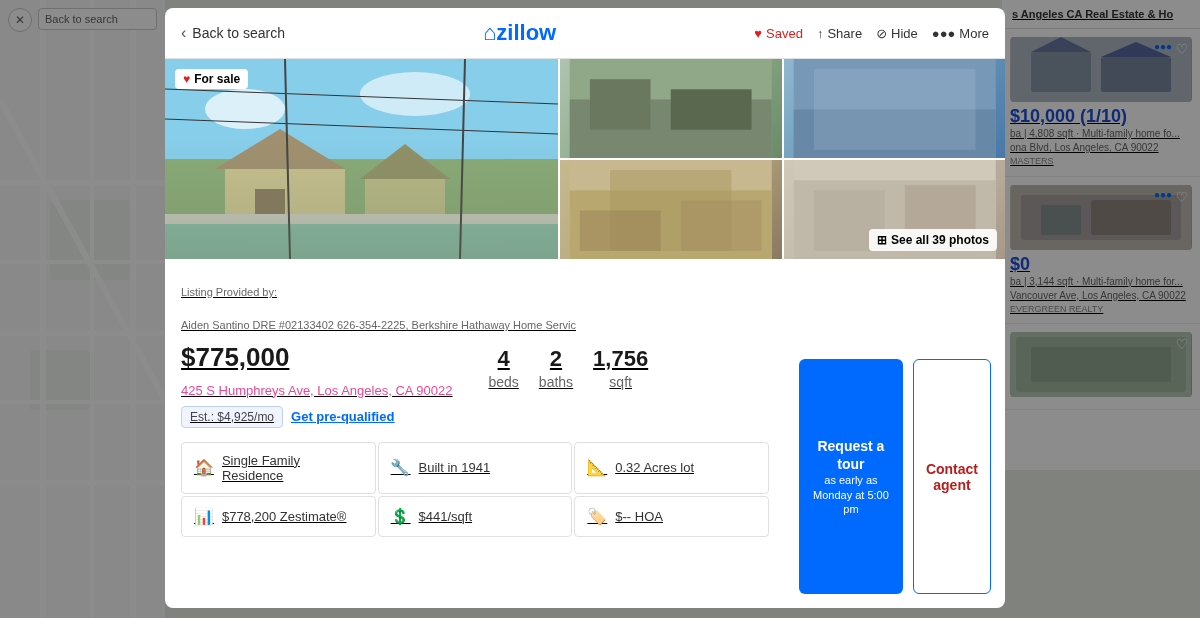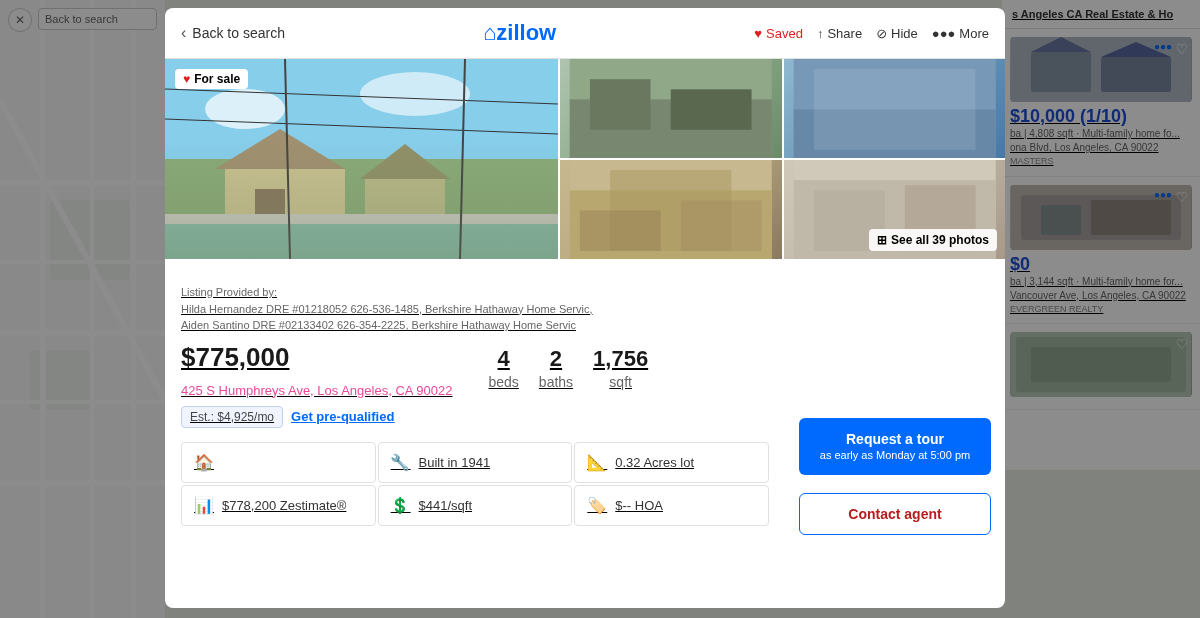--- a/index.html
+++ b/index.html
@@ -274,23 +274,23 @@
       color: #666;
       flex-shrink: 0;
     }
 
     
     .modal-right {
       width: 220px;
       padding: 14px;
       flex-shrink: 0;
       display: flex;
-      flex-direction: column;
-      gap: 18px;
-      justify-content: center;
+      flex-direction: row;
+      gap: 10px;
+      justify-content: flex-start;
       padding-top: 100px;
     }
 
     .btn-tour {
       background: #006AFF;
       color: #fff;
       border: none;
       border-radius: 6px;
       padding: 12px;
       font-size: 14px;
@@ -649,21 +649,21 @@
         </div>
       </div>
     </div>
   </div>
 
   <div class="modal-content">
     <div class="modal-left">
 
       <div class="listing-provided">
         <span>Listing Provided by:</span><br>
-        <span>Hilda Hernandez DRE #01218052 626-536-1485, Berkshire Hathaway Home Servic,</span><br>
+        <br>
         <span>Aiden Santino DRE #02133402 626-354-2225, Berkshire Hathaway Home Servic</span>
       </div>
 
       <div class="price-row">
         <div class="price-block">
           <div class="price">$775,000</div>
           <div class="address">425 S Humphreys Ave, Los Angeles, CA 90022</div>
         </div>
         <div class="property-stats">
           <div class="stat-item">
@@ -683,20 +683,21 @@
 
       <div class="est-row">
         <div class="est-badge">Est.: $4,925/mo</div>
         <button class="prequalify-btn">Get pre-qualified</button>
       </div>
 
       <div class="details-grid">
 
         <div class="detail-item">
           <span class="detail-icon">🏠</span>
+          <span>Single Family Residence</span>
         </div>
         <div class="detail-item">
           <span class="detail-icon">🔧</span>
           <span>Built in 1941</span>
         </div>
         <div class="detail-item">
           <span class="detail-icon">📐</span>
           <span>0.32 Acres lot</span>
         </div>
         <div class="detail-item">

